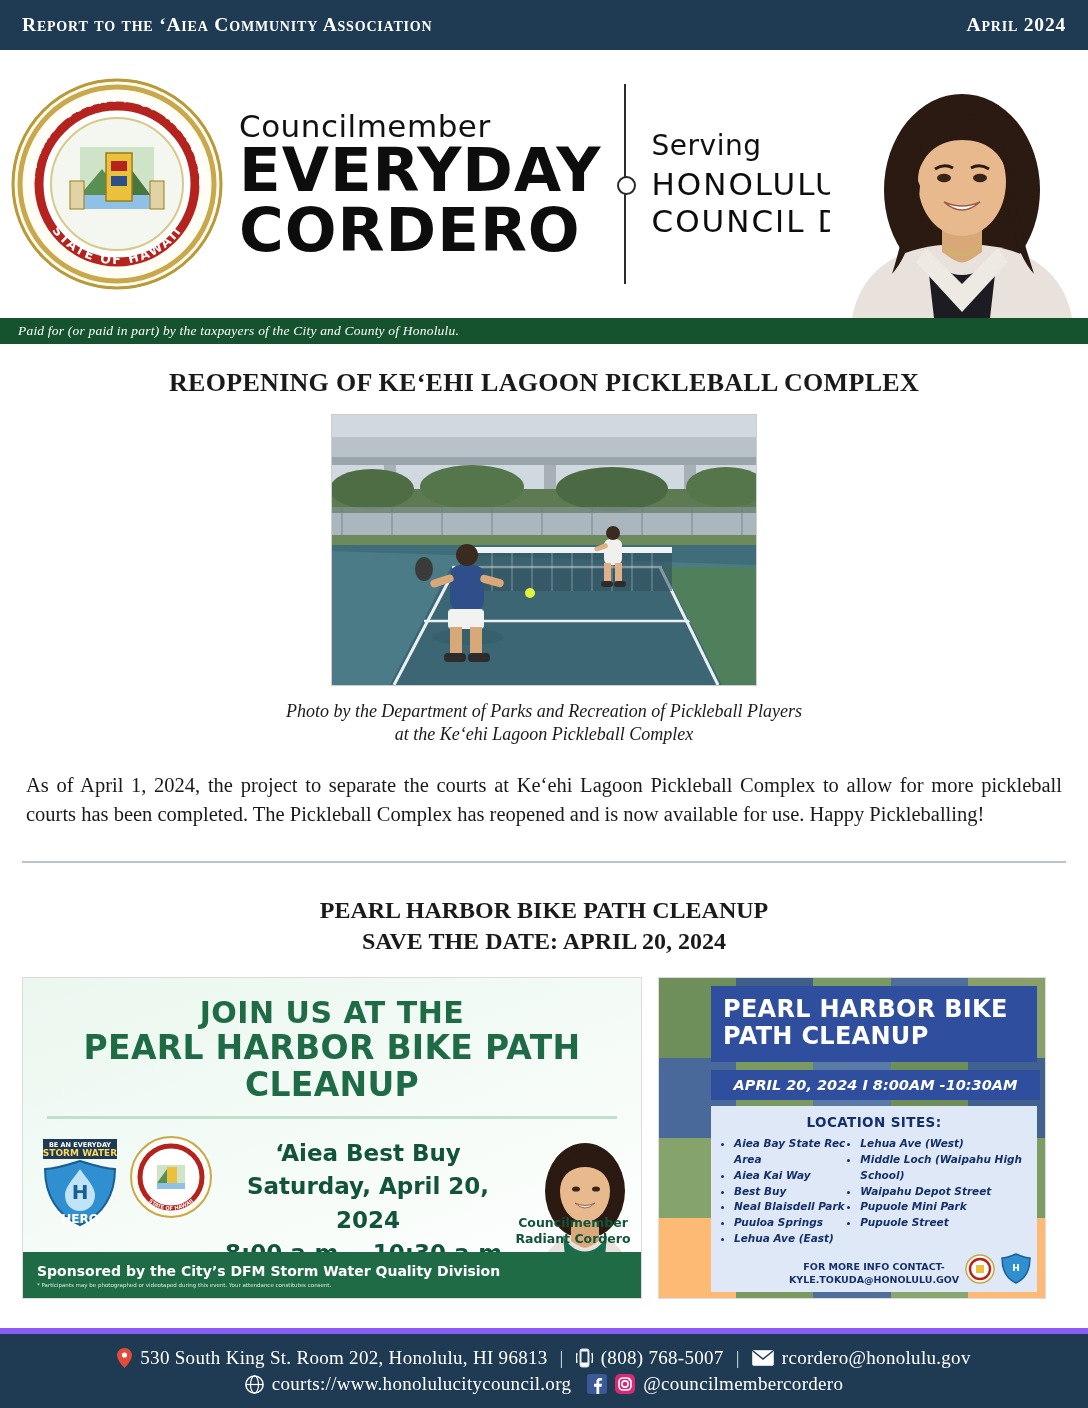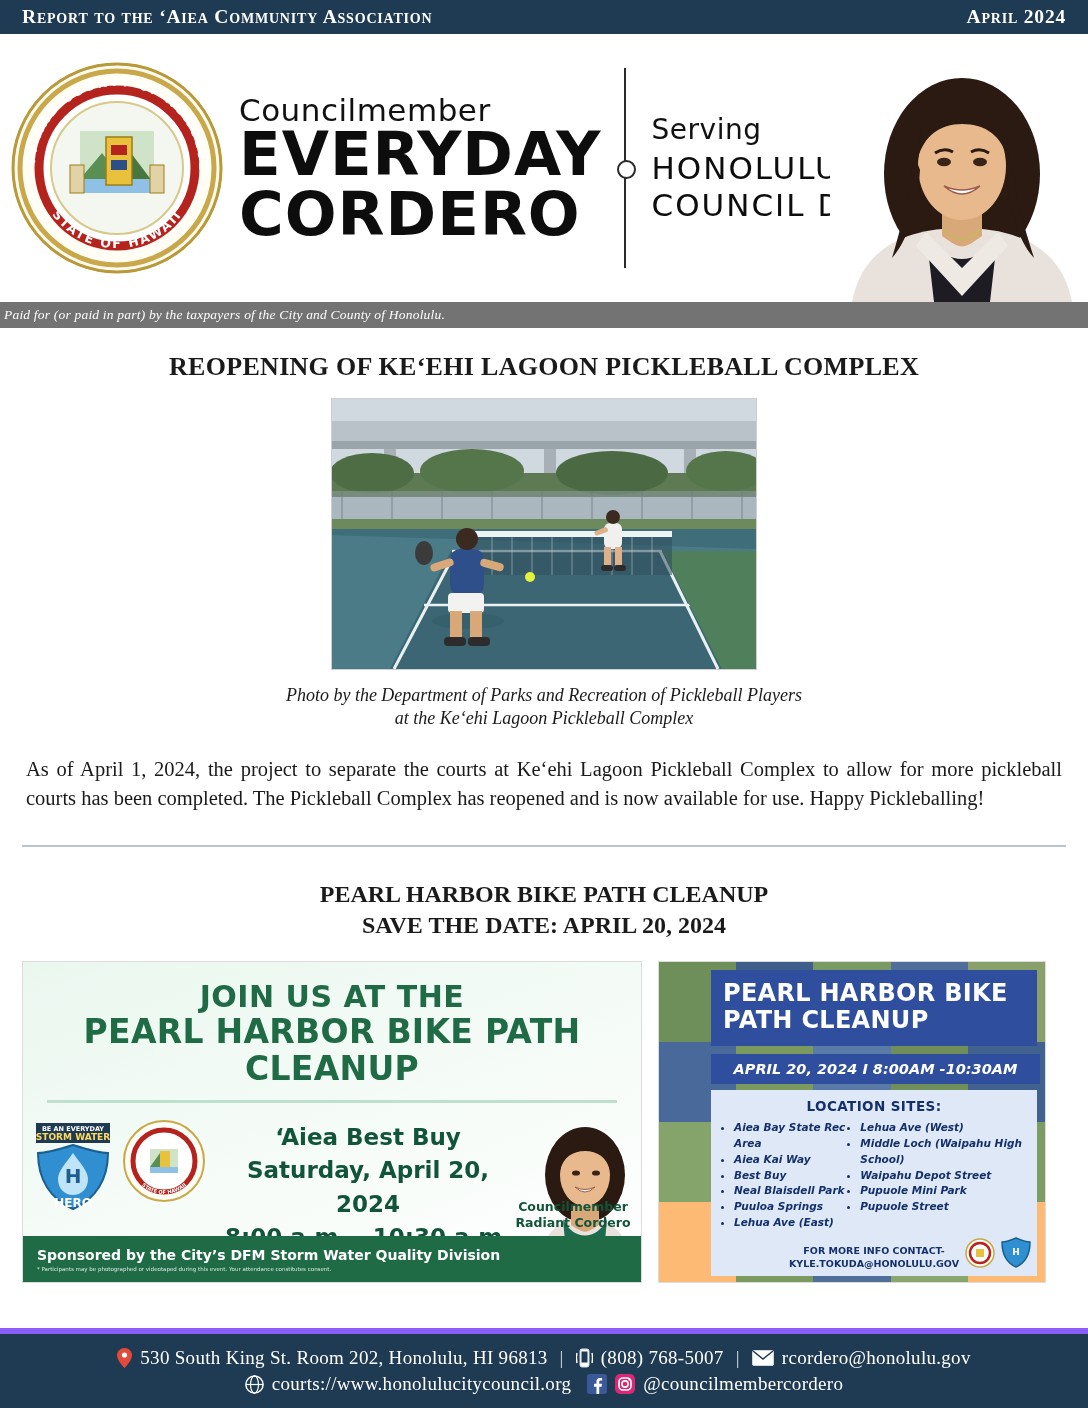--- a/index.html
+++ b/index.html
@@ -11,21 +11,21 @@
     width: 1088px;
     height: 1408px;
     font-family: "Liberation Serif", serif;
     color: #1a1a1a;
     position: relative;
     overflow: hidden;
   }
 
   
   .topbar {
-    height: 34px;
+    height: 50px;
     background: #1f3b53;
     color: #ffffff;
     display: flex;
     align-items: center;
     justify-content: space-between;
     padding: 0 22px;
     box-sizing: border-box;
     letter-spacing: 0.6px;
   }
   .topbar-left {
@@ -119,25 +119,25 @@
     right: 0;
     bottom: 0;
     width: 258px;
     height: 240px;
     overflow: hidden;
   }
 
   
   .paidbar {
     height: 26px;
-    background: #737373;
+    background: #14532d;
     color: #ffffff;
     display: flex;
     align-items: center;
-    padding-left: 4px;
+    padding-left: 18px;
     box-sizing: border-box;
     font-style: italic;
     font-size: 13.5px;
     letter-spacing: 0.2px;
   }
 
   
   .article {
     padding: 0 22px;
     box-sizing: border-box;
@@ -228,21 +228,21 @@
     margin: 12px 24px 0 24px;
   }
   .fl-body {
     display: flex;
     margin-top: 10px;
   }
   .fl-logos {
     width: 190px;
     display: flex;
     align-items: flex-start;
-    justify-content: center;
+    justify-content: flex-end;
     gap: 6px;
     padding-top: 6px;
   }
   .fl-details {
     flex: 1;
     text-align: center;
     color: #12543a;
     font-weight: bold;
     font-size: 23px;
     line-height: 1.45;

